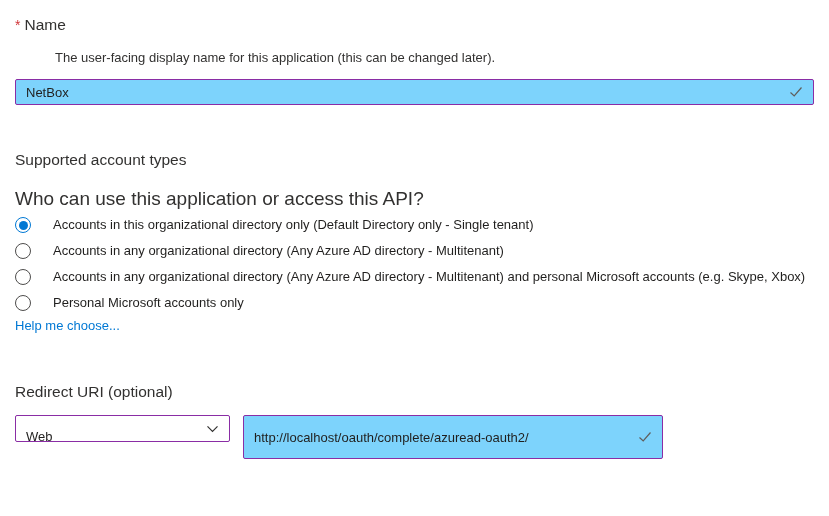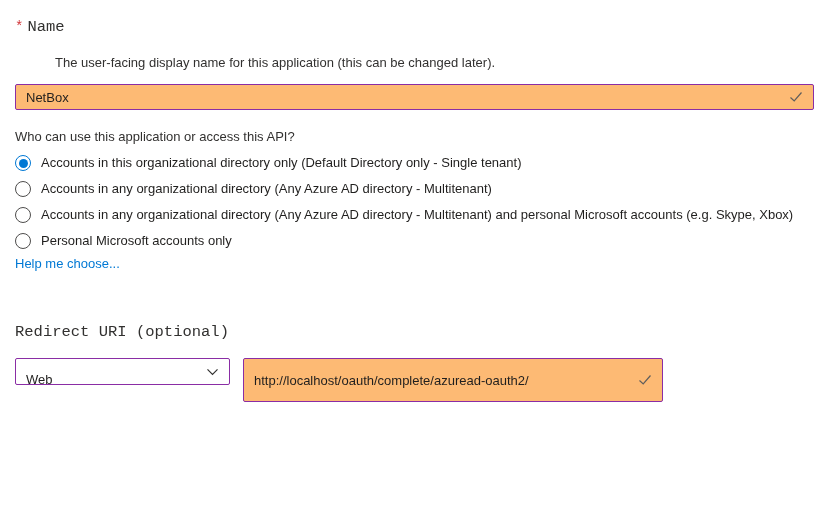--- a/index.html
+++ b/index.html
@@ -9,43 +9,42 @@
     font-family: "Liberation Sans", sans-serif;
     color: #323130;
     overflow: hidden;
   }
   .page { padding: 13px 15px 0 15px; }
 
   .section-title {
     font-size: 15.5px;
     font-weight: 400;
     color: #323130;
-    line-height: 29px;
-    font-family: Liberation Mono, monospace;
+    line-height: 24px;
   }
   .required {
     color: #d13438;
     font-size: 14px;
     margin-right: 4px;
   }
   .hint {
     margin-top: 11px;
     font-size: 13px;
     line-height: 19px;
     color: #323130;
     margin-left: 40px;
   }
 
   .textbox {
     position: relative;
     margin-top: 12px;
     height: 26px;
     border: 1.5px solid #8a2da5;
     border-radius: 2px;
-    background: #fdba74;
+    background: #7dd3fc;
     display: flex;
     align-items: center;
   }
   .textbox input {
     flex: 1;
     height: 100%;
     border: none;
     outline: none;
     background: transparent;
     font-family: "Liberation Sans", sans-serif;
@@ -54,28 +53,29 @@
     padding: 0 30px 0 10px;
   }
   .textbox .valid-mark {
     position: absolute;
     right: 9px; top: 50%;
     transform: translateY(-50%);
     display: inline-flex;
   }
 
   .section-2 { margin-top: 43px; }
-  .question { margin-top: 18px; font-size: 13px; line-height: 18px; }
+  .question { margin-top: 18px; font-size: 19px; line-height: 18px; }
 
   .radio-group { margin-top: 4px; }
   .radio-row {
     display: flex;
     align-items: center;
     height: 26px;
     cursor: pointer;
+    gap: 12px;
   }
   .radio {
     width: 16px; height: 16px;
     border-radius: 50%;
     border: 1px solid #4e4d4c;
     background: #fff;
     flex: 0 0 16px;
     margin-right: 10px;
     position: relative;
   }
@@ -146,20 +146,21 @@
   <div class="textbox">
     <input type="text" value="NetBox" style="">
     <span class="valid-mark">
       <svg width="16" height="16" viewBox="0 0 16 16">
           <path d="M2.5 8.5 L6.2 12 L13.5 3.5" fill="none" stroke="#605e5c" stroke-width="1.2"></path>
         </svg>
     </span>
   </div>
 
   
+  <div class="section-title section-2">Supported account types</div>
   <div class="question">Who can use this application or access this API?</div>
 
   <div class="radio-group">
     <label class="radio-row">
       <span class="radio selected"></span>
       <span class="radio-label">Accounts in this organizational directory only (Default Directory only - Single tenant)</span>
     </label>
     <label class="radio-row">
       <span class="radio"></span>
       <span class="radio-label">Accounts in any organizational directory (Any Azure AD directory - Multitenant)</span>

